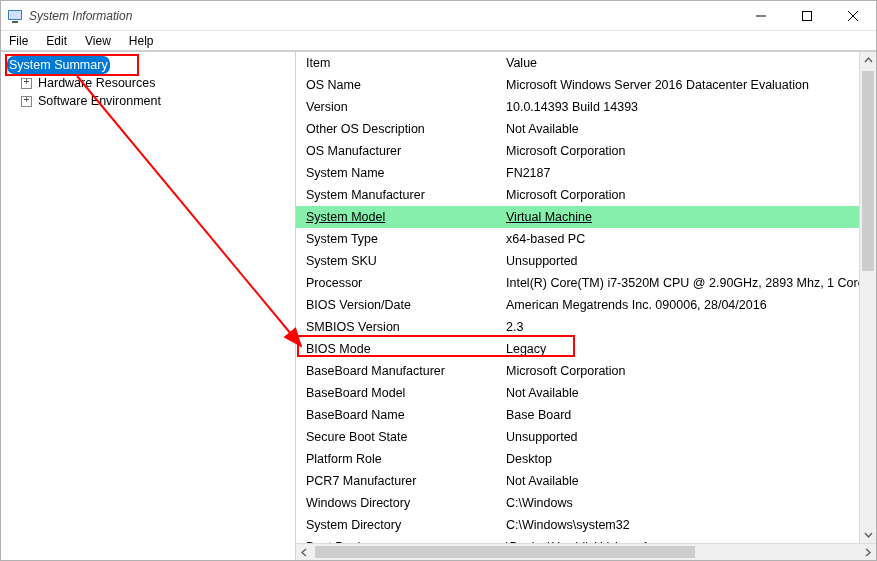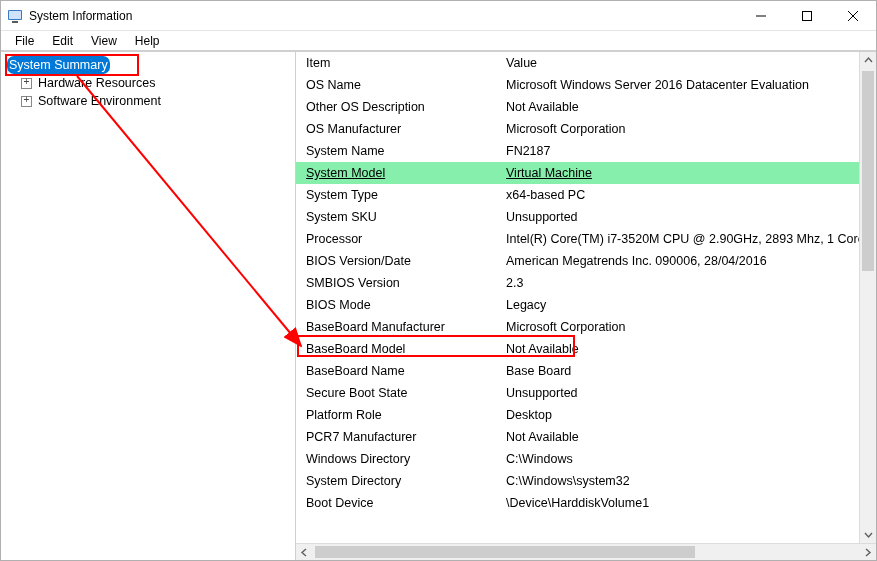--- a/index.html
+++ b/index.html
@@ -1,25 +1,25 @@
 <!DOCTYPE html>
 <html><head>
 <meta charset="utf-8">
 <style>
   * { box-sizing: border-box; margin: 0; padding: 0; }
   html, body { width: 877px; height: 561px; font-family: "Segoe UI", Tahoma, sans-serif; font-size: 12px; overflow: hidden; background: #fff; }
   .window { width: 877px; height: 561px; border: 1px solid #b0b0b0; display: flex; flex-direction: column; background: #fff; }
   .titlebar { height: 30px; display: flex; align-items: center; padding-left: 6px; border-bottom: 1px solid #e5e5e5; }
   .titlebar .app-icon { width: 16px; height: 16px; display:inline-block; margin-right:6px; }
-  .titlebar .title-text { font-size: 12px; color: #000000; }
+  .titlebar .title-text { font-size: 12px; color: #404040; font-style: italic; }
   .titlebar .spacer { flex: 1; }
   .win-btns { display: flex; height: 100%; }
   .win-btn { width: 46px; display:flex; align-items:center; justify-content:center; }
   .win-btn svg { display:block; }
-  .menubar { height: 20px; display:flex; align-items:center; padding-left: 6px; gap: 2px; border-bottom: 1px solid #d0d0d0; }
+  .menubar { height: 20px; display:flex; align-items:center; gap: 2px; border-bottom: 1px solid #d0d0d0; }
   .menubar .menu-item { padding: 2px 8px; font-size: 12px; color:#000; }
   .content { flex:1; display:flex; min-height:0; border-top: 1px solid #d0d0d0; }
   .tree-panel { width: 295px; border-right: 1px solid #d0d0d0; padding: 4px 6px; font-size: 12.5px; color:#000; overflow:auto; }
   .tree-row { display:flex; align-items:center; height:18px; line-height:18px; }
   .tree-row .exp { width:11px; height:11px; border:1px solid #888; display:inline-flex; align-items:center; justify-content:center; font-size:10px; line-height:10px; color:#444; margin-right:4px; position:relative; }
   .tree-row .exp::before { content:"+"; position:relative; top:-1px; }
   .tree-row.level1 { margin-left: 0; }
   .tree-row.level2 { margin-left: 14px; }
   .tree-row .node-label { padding: 0 2px; }
   .tree-row.selected .node-label { background:#0078d7; color:#fff; outline:1px dotted #fff;border-radius:7px; }
@@ -111,30 +111,38 @@
                 <th>Value</th>
               </tr>
             </thead>
             <tbody id="grid-body">
 
             <tr>
                   <td class="col-item">OS Name</td>
                   <td>Microsoft Windows Server 2016 Datacenter Evaluation</td>
                 </tr>
                 <tr>
+                  <td class="col-item">Version</td>
+                  <td>10.0.14393 Build 14393</td>
+                </tr>
+                <tr>
                   <td class="col-item">Other OS Description</td>
                   <td>Not Available</td>
                 </tr>
                 <tr>
                   <td class="col-item">OS Manufacturer</td>
                   <td>Microsoft Corporation</td>
                 </tr>
                 <tr>
                   <td class="col-item">System Name</td>
                   <td>FN2187</td>
+                </tr>
+                <tr>
+                  <td class="col-item">System Manufacturer</td>
+                  <td>Microsoft Corporation</td>
                 </tr>
                 <tr class="selected">
                   <td class="col-item">System Model</td>
                   <td>Virtual Machine</td>
                 </tr>
                 <tr>
                   <td class="col-item">System Type</td>
                   <td>x64-based PC</td>
                 </tr>
                 <tr>

